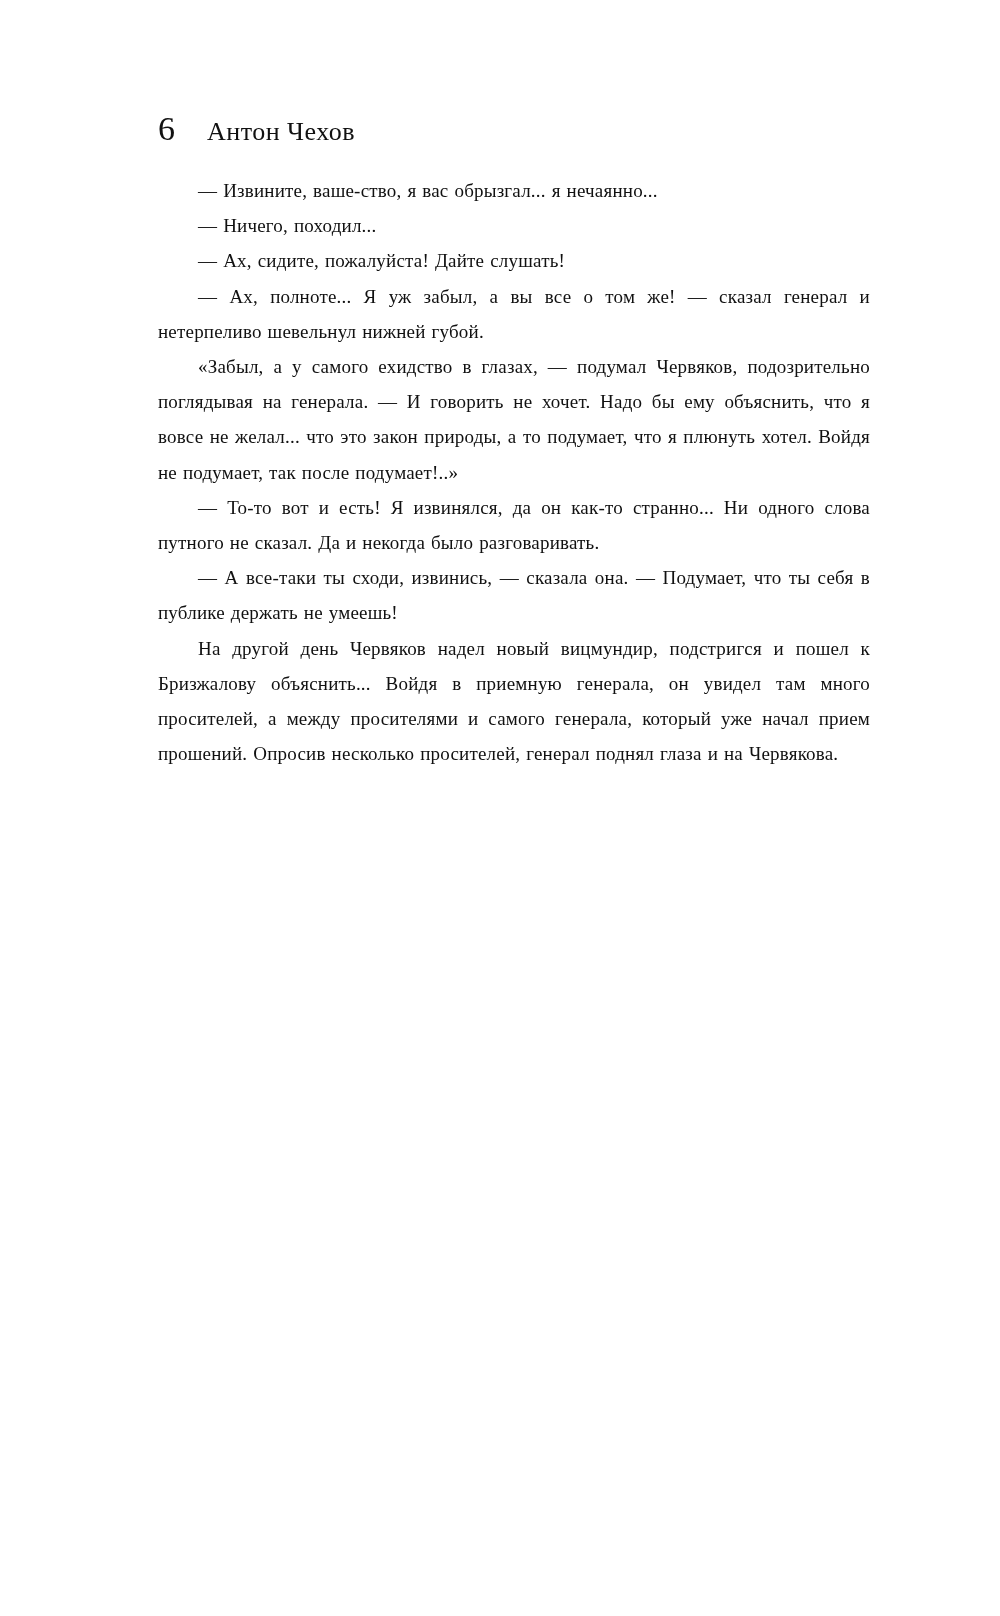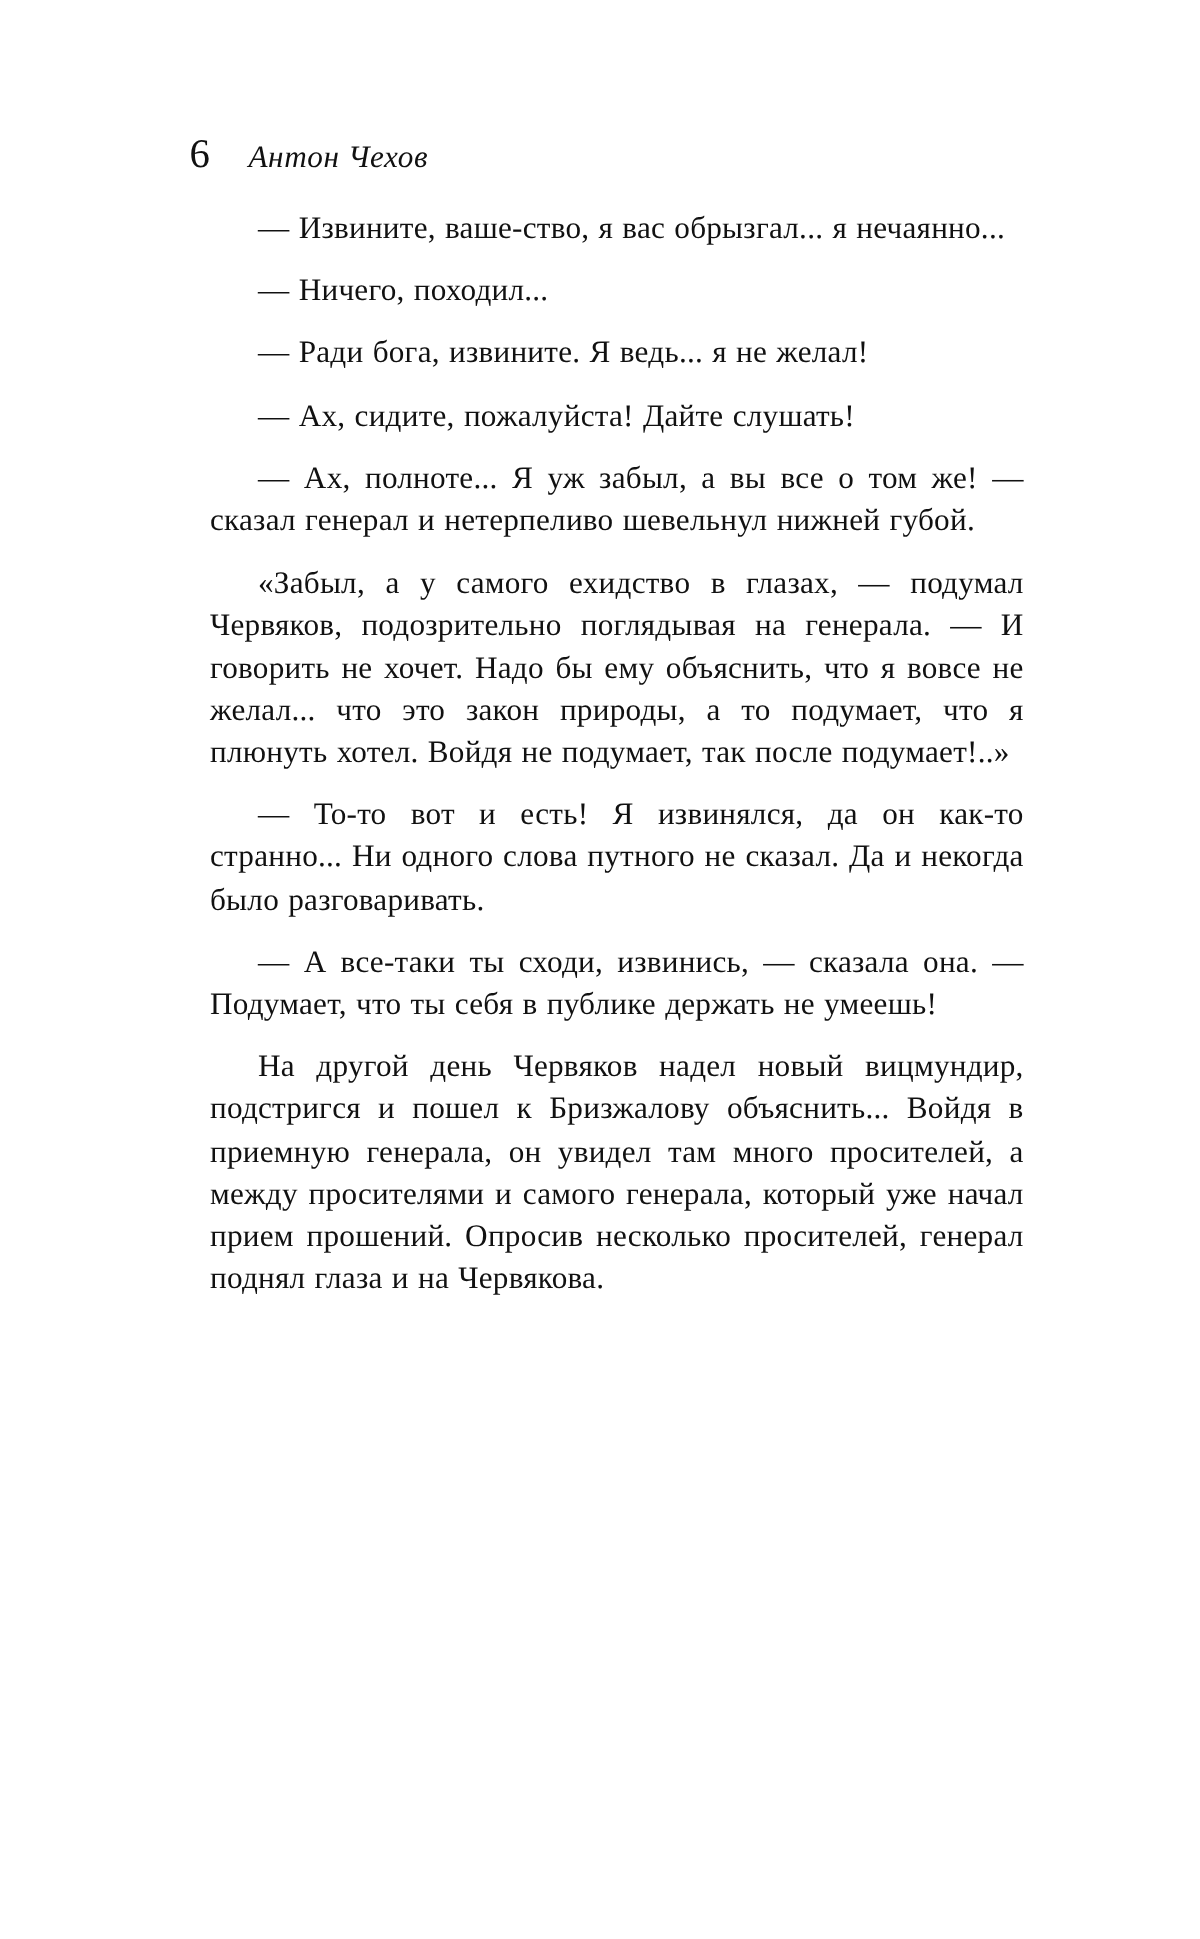--- a/index.html
+++ b/index.html
@@ -26,46 +26,44 @@
     align-items: baseline;
     margin-bottom: 26px;
   }
   .page-number {
     font-size: 34px;
     line-height: 1;
     font-weight: 400;
   }
   .running-title {
     font-size: 26px;
-    font-style: italic;
     margin-left: 32px;
     letter-spacing: 0.5px;
   }
   .text-block p {
-    margin: 17px;
-    font-size: 26px;
+    margin: 0;
+    font-size: 19px;
     line-height: 35.2px;
     text-align: justify;
     text-indent: 40px;
     letter-spacing: 0.2px;
     word-spacing: 1px;
   }
 </style>
 </head>
 <body>
 
 <div class="page">
   <div class="page-header">
     <span class="page-number">6</span>
     <span class="running-title">Антон Чехов</span>
   </div>
   <div class="text-block">
     <p>— Извините, ваше-ство, я вас обрызгал... я нечаянно...</p>
     <p>— Ничего, походил...</p>
-    <p>— Ради бога, извините. Я ведь... я не желал!</p>
     <p>— Ах, сидите, пожалуйста! Дайте слушать!</p>
     <p>— Ах, полноте... Я уж забыл, а вы все о том же! — сказал генерал и нетерпеливо шевельнул нижней губой.</p>
     <p>«Забыл, а у самого ехидство в глазах, — подумал Червяков, подозрительно поглядывая на генерала. — И говорить не хочет. Надо бы ему объяснить, что я вовсе не желал... что это закон природы, а то подумает, что я плюнуть хотел. Войдя не подумает, так после подумает!..»</p>
     <p>— То-то вот и есть! Я извинялся, да он как-то странно... Ни одного слова путного не сказал. Да и некогда было разговаривать.</p>
     <p>— А все-таки ты сходи, извинись, — сказала она. — Подумает, что ты себя в публике держать не умеешь!</p>
     <p>На другой день Червяков надел новый вицмундир, подстригся и пошел к Бризжалову объяснить... Войдя в приемную генерала, он увидел там много просителей, а между просителями и самого генерала, который уже начал прием прошений. Опросив несколько просителей, генерал поднял глаза и на Червякова.</p>
   </div>
 </div>
 
 </body></html>

